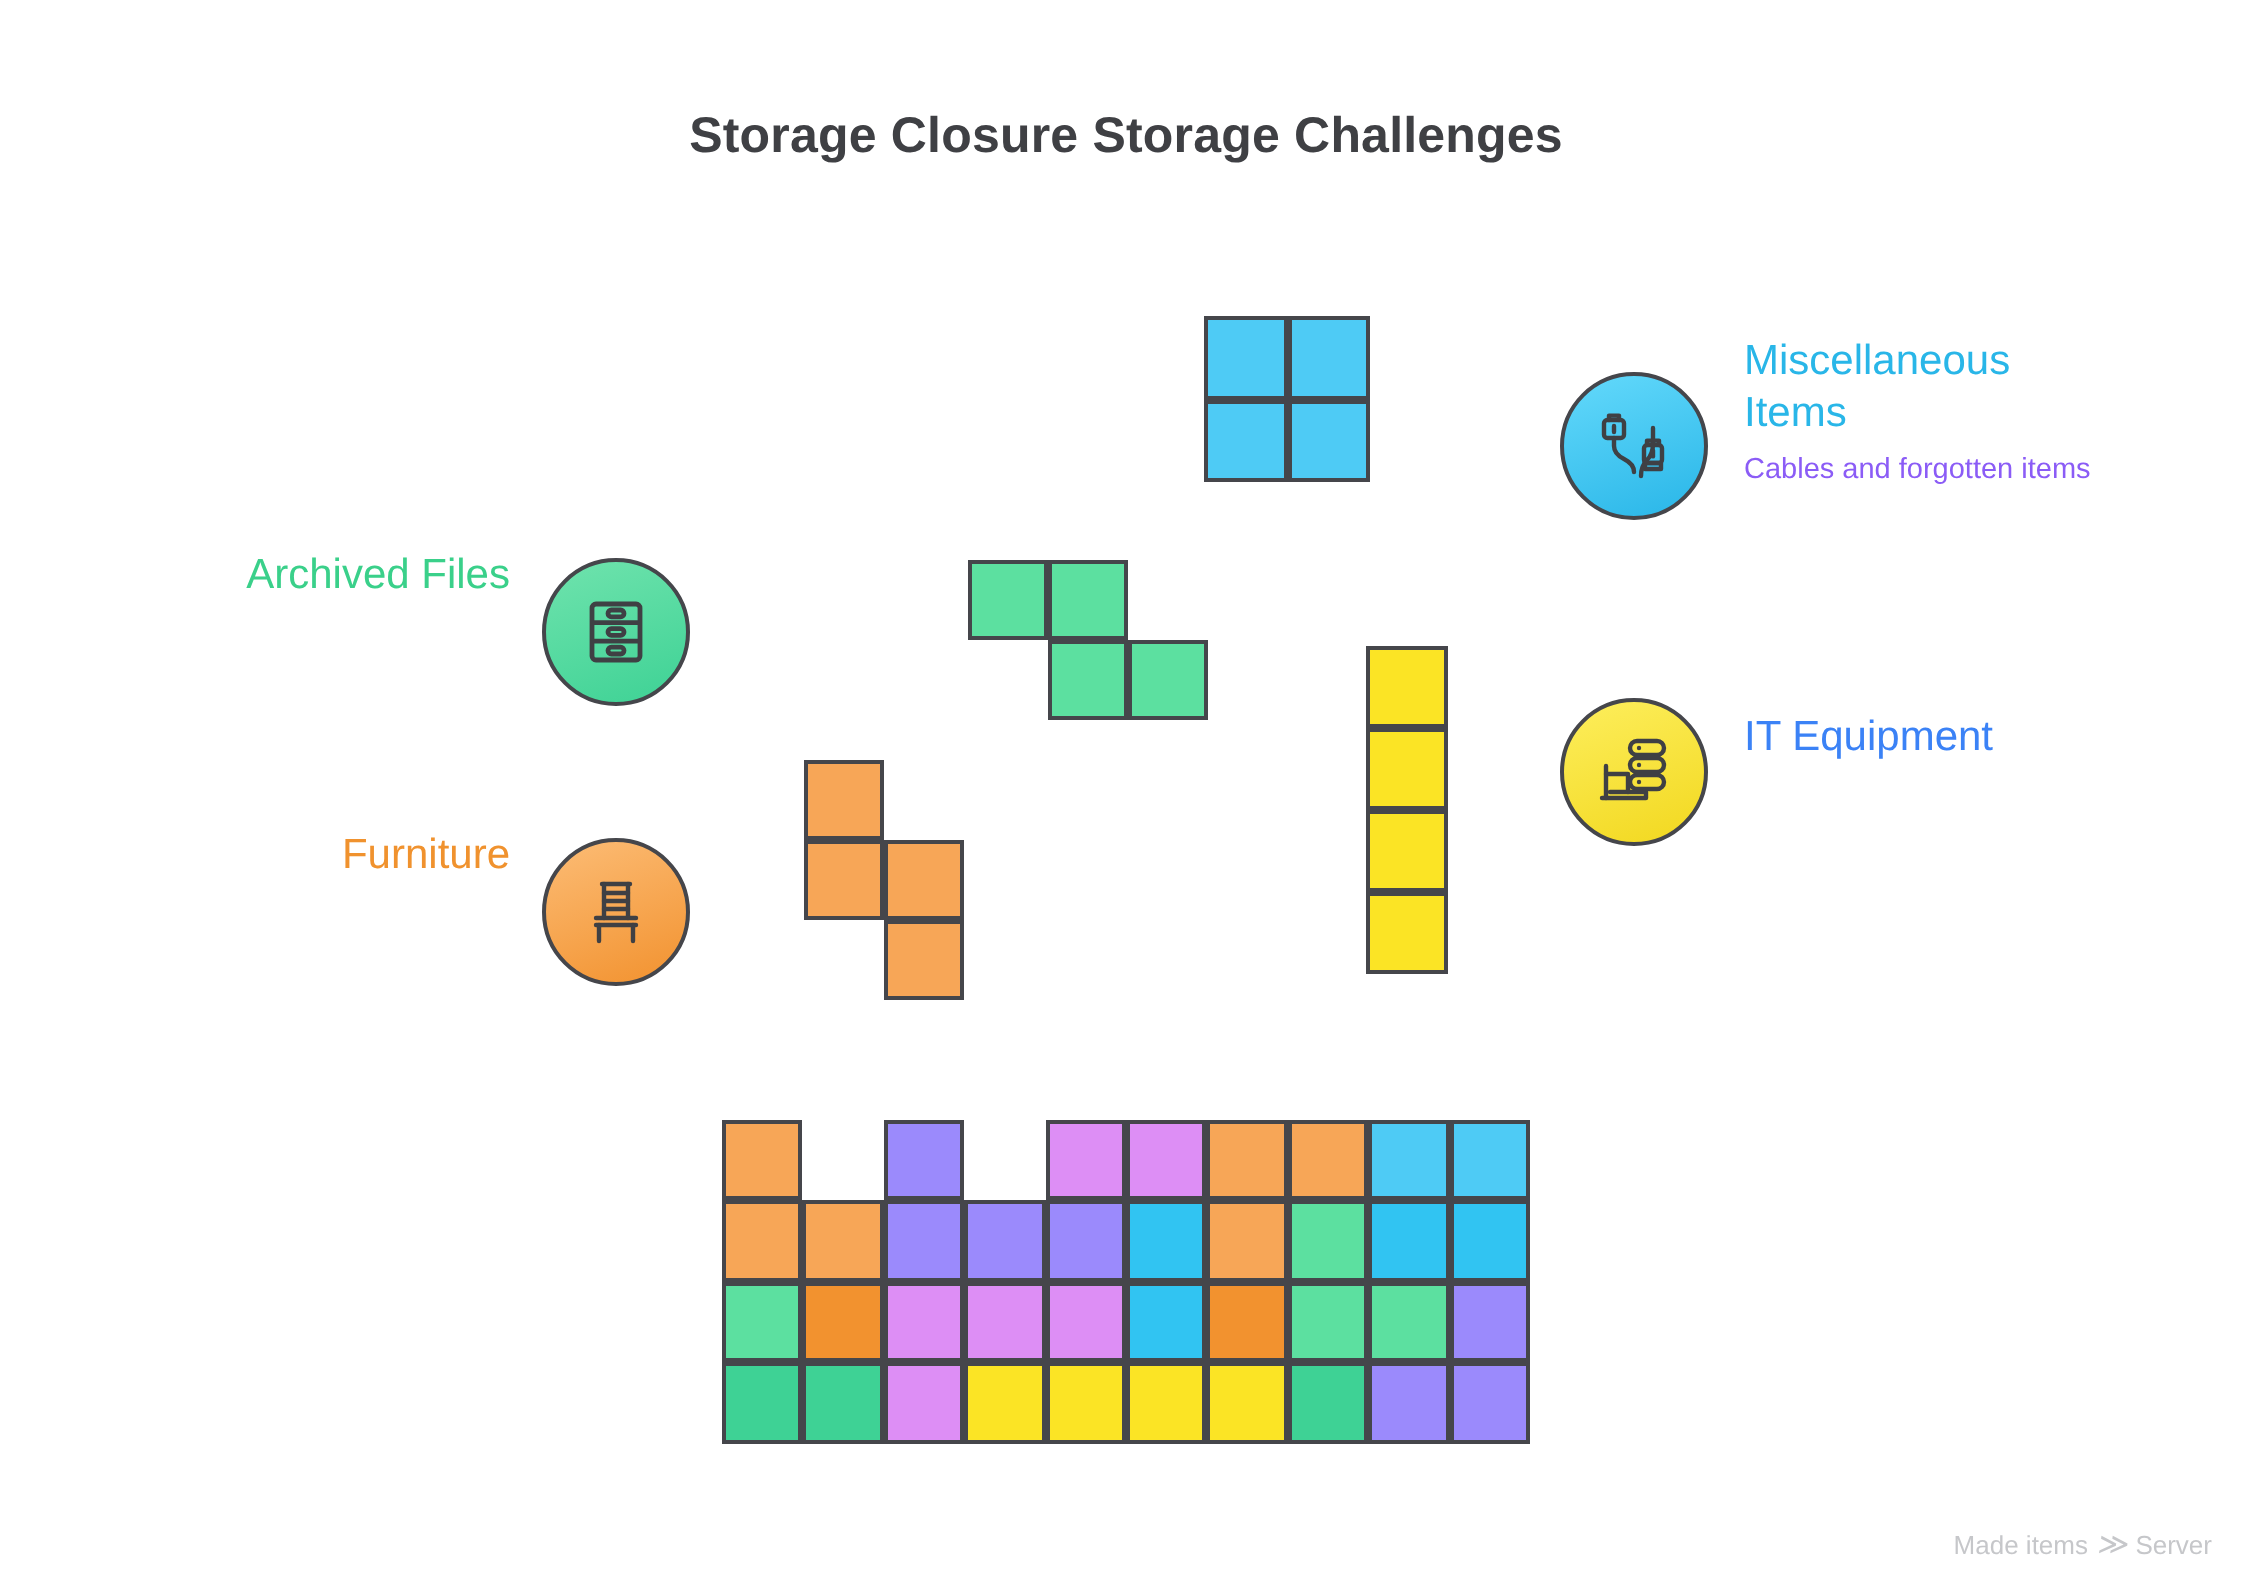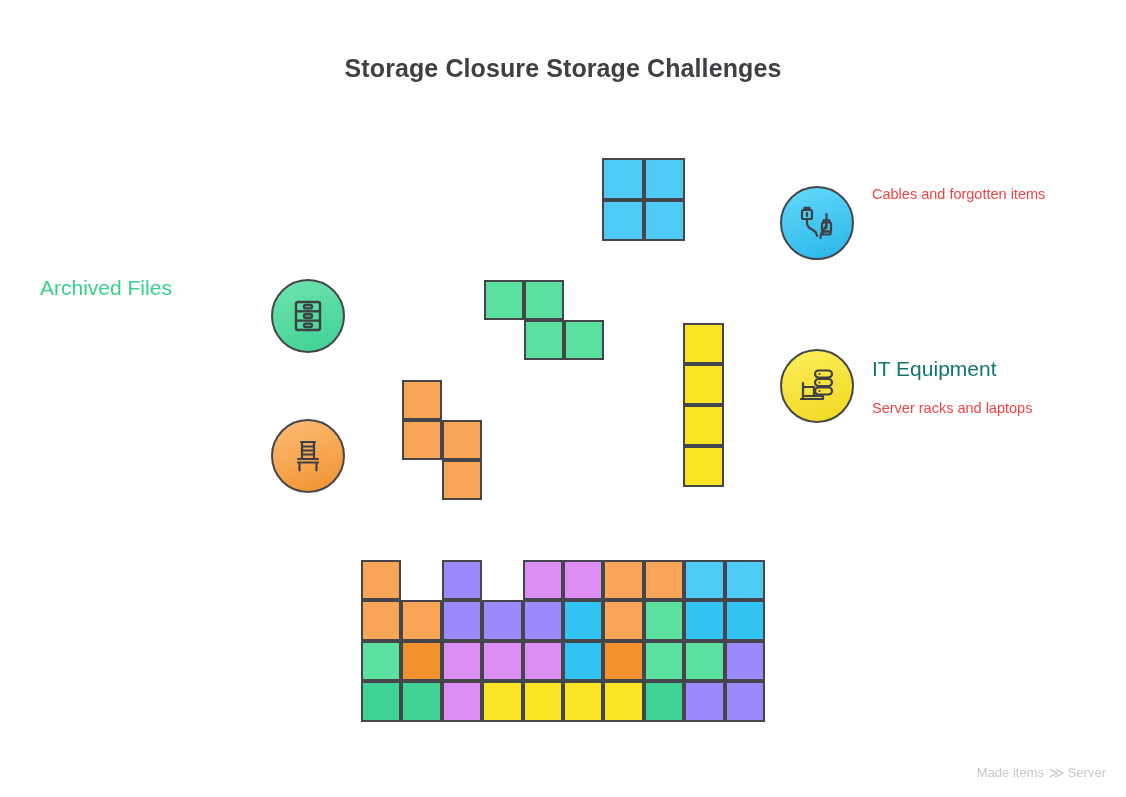--- a/index.html
+++ b/index.html
@@ -33,24 +33,25 @@
   }
   .label-group .lg-title {
     font-size: 21px;
     line-height: 26px;
     font-weight: normal;
     margin: 0;
   }
   .label-group .lg-desc {
     font-size: 14.5px;
     line-height: 20px;
-    color: #ef4444;
-    margin-top: 16px;
+    color: #8b5cf6;
+    margin-top: 5px;
   }
   .label-left {
+    text-align: right;
   }
   .label-right {
     text-align: left;
   }
 
   
   .icon-circle {
     position: absolute;
     width: 74px;
     height: 74px;
@@ -122,20 +123,21 @@
       <line x1="8" y1="15.3" x2="32" y2="15.3"></line>
       <line x1="8" y1="24.6" x2="32" y2="24.6"></line>
       <rect x="16" y="9" width="8" height="3.4" rx="1.7"></rect>
       <rect x="16" y="18.3" width="8" height="3.4" rx="1.7"></rect>
       <rect x="16" y="27.6" width="8" height="3.4" rx="1.7"></rect>
     </g>
   </svg>
 </div>
 
 <div class="label-group label-left" style="left:40px; top:415px; width:215px;">
+  <div class="lg-title" style="color:#f0922e;">Furniture</div>
 </div>
 <div class="icon-circle" style="left:271px; top:419px; background:linear-gradient(160deg,#fcbc75,#f2922f);">
   <svg width="40" height="40" viewBox="0 0 40 40">
     <g fill="none" stroke="#3f4044" stroke-width="2.2" stroke-linecap="round">
       <path d="M13 6 h14"></path>
       <path d="M14 6 v17"></path>
       <path d="M26 6 v17"></path>
       <path d="M14 10.5 h12"></path>
       <path d="M14 14.5 h12"></path>
       <path d="M14 18.5 h12"></path>
@@ -156,41 +158,41 @@
       <path d="M11 17 v4 q0 4 5 6.5 t5 6.5"></path>
       <path d="M24.5 36 q0-5 3-8 t3-8 V12"></path>
       <rect x="26" y="20.5" width="9" height="9" rx="1.6"></rect>
       <path d="M27.5 20.5 v-2.2 h6 V20.5"></path>
       <line x1="30.5" y1="23.3" x2="30.5" y2="26.2"></line>
       <path d="M26.5 29.5 h8 v3 h-8 z"></path>
     </g>
   </svg>
 </div>
 <div class="label-group label-right" style="left:872px; top:168px; width:180px;">
+  <div class="lg-title" style="color:#29b6e8;">Miscellaneous Items</div>
   <div class="lg-desc">Cables and forgotten items</div>
 </div>
 
 <div class="icon-circle" style="left:780px; top:349px; background:linear-gradient(160deg,#fdee5c,#f2d81f);">
   <svg width="42" height="42" viewBox="0 0 42 42">
     <g fill="none" stroke="#3f4044" stroke-width="2.2" stroke-linejoin="round" stroke-linecap="round">
       <rect x="19" y="5.5" width="17" height="7" rx="3.5"></rect>
       <rect x="19" y="14" width="17" height="7" rx="3.5"></rect>
       <rect x="19" y="22.5" width="17" height="7" rx="3.5"></rect>
       <circle cx="23.5" cy="9" r="1.1" fill="#3f4044" stroke="none"></circle>
       <circle cx="23.5" cy="17.5" r="1.1" fill="#3f4044" stroke="none"></circle>
       <circle cx="23.5" cy="26" r="1.1" fill="#3f4044" stroke="none"></circle>
       <path d="M7 18 v16"></path>
       <path d="M7 22 h11 v9"></path>
       <path d="M5 34 h22 v-3 H9"></path>
     </g>
   </svg>
 </div>
 <div class="label-group label-right" style="left:872px; top:356px; width:200px;">
-  <div class="lg-title" style="color:#0f766e;">IT Equipment</div>
-  <div class="lg-desc">Server racks and laptops</div>
+  <div class="lg-title" style="color:#3b82f6;">IT Equipment</div>
 </div>
 
 <div id="pieces-layer">
     <div class="piece" style="left: 602px; top: 158px;">
       <div class="cell" style="left: 0px; top: 0px; width: 41.5px; height: 41.5px; background: rgb(78, 203, 245);"></div>
       <div class="cell" style="left: 41.5px; top: 0px; width: 41.5px; height: 41.5px; background: rgb(78, 203, 245);"></div>
       <div class="cell" style="left: 0px; top: 41.5px; width: 41.5px; height: 41.5px; background: rgb(78, 203, 245);"></div>
       <div class="cell" style="left: 41.5px; top: 41.5px; width: 41.5px; height: 41.5px; background: rgb(78, 203, 245);"></div>
     </div>
     <div class="piece" style="left: 484px; top: 280px;">

